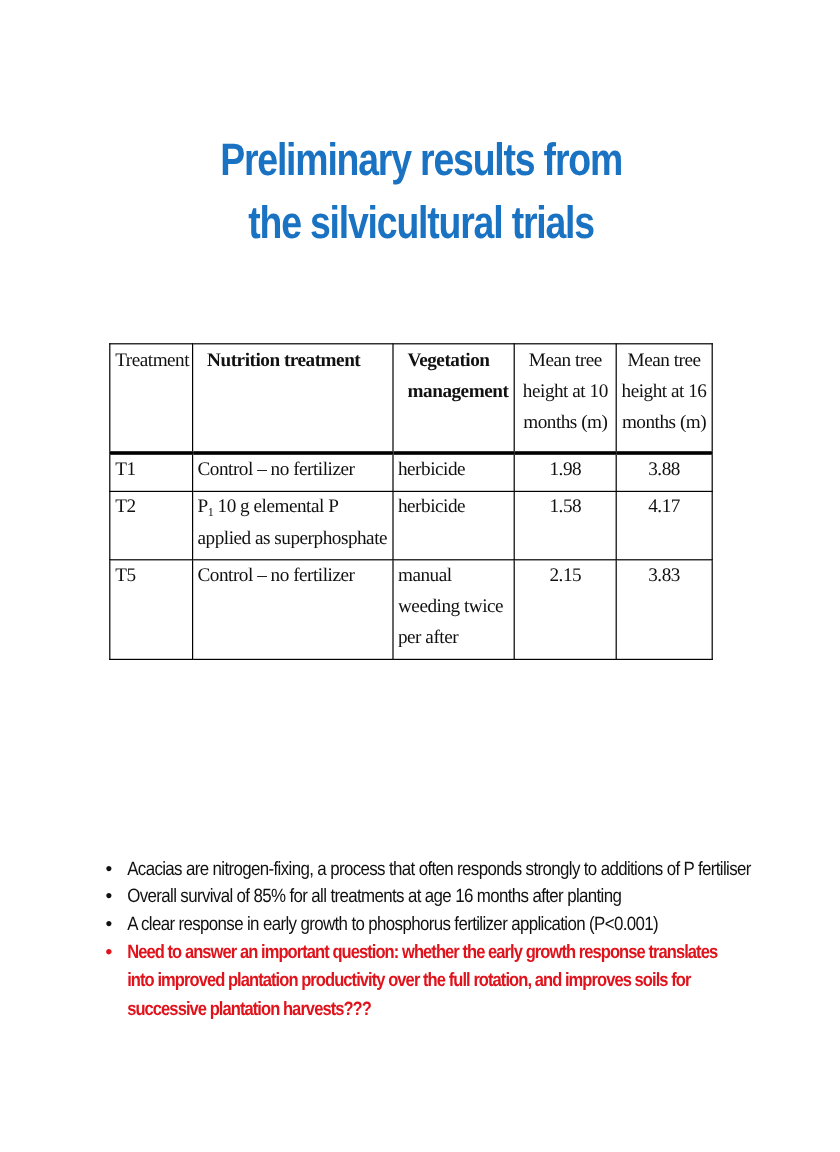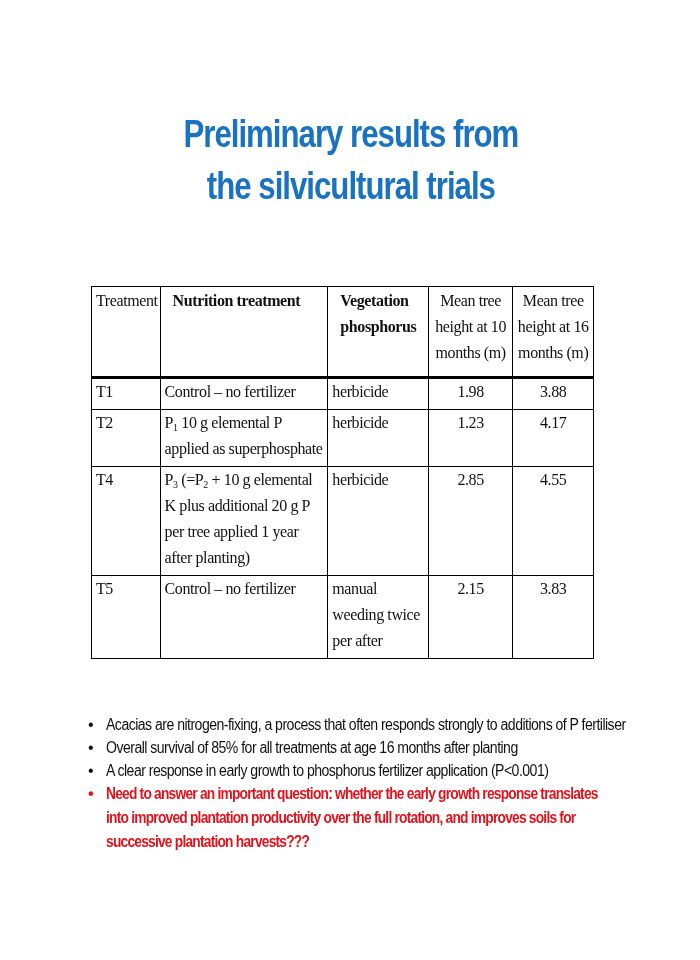--- a/index.html
+++ b/index.html
@@ -110,46 +110,39 @@
 <div class="title">
   <span>Preliminary results from</span>
   <span>the silvicultural trials</span>
 </div>
 
 <table class="results">
   <thead>
     <tr>
       <th class="c1">Treatment</th>
       <th class="c2 bold">Nutrition treatment</th>
-      <th class="c3 bold">Vegetation phosphorus</th>
+      <th class="c3 bold">Vegetation management</th>
       <th class="c4 center">Mean tree height at 10 months (m)</th>
       <th class="c5 center">Mean tree height at 16 months (m)</th>
     </tr>
   </thead>
   <tbody>
     <tr>
       <td class="c1">T1</td>
       <td class="c2">Control – no fertilizer</td>
       <td class="c3">herbicide</td>
       <td class="c4 center">1.98</td>
       <td class="c5 center">3.88</td>
     </tr>
     <tr>
       <td class="c1">T2</td>
       <td class="c2"><span>P</span><sub>1</sub><span> 10 g elemental P applied as superphosphate</span></td>
       <td class="c3">herbicide</td>
-      <td class="c4 center">1.23</td>
+      <td class="c4 center">1.58</td>
       <td class="c5 center">4.17</td>
-    </tr>
-    <tr>
-      <td class="c1">T4</td>
-      <td class="c2"><span>P</span><sub>3</sub><span> (=P</span><sub>2</sub><span> + 10 g elemental K plus additional 20 g P per tree applied 1 year after planting)</span></td>
-      <td class="c3">herbicide</td>
-      <td class="c4 center">2.85</td>
-      <td class="c5 center">4.55</td>
     </tr>
     <tr>
       <td class="c1">T5</td>
       <td class="c2">Control – no fertilizer</td>
       <td class="c3">manual weeding twice per after</td>
       <td class="c4 center">2.15</td>
       <td class="c5 center">3.83</td>
     </tr>
   </tbody>
 </table>

